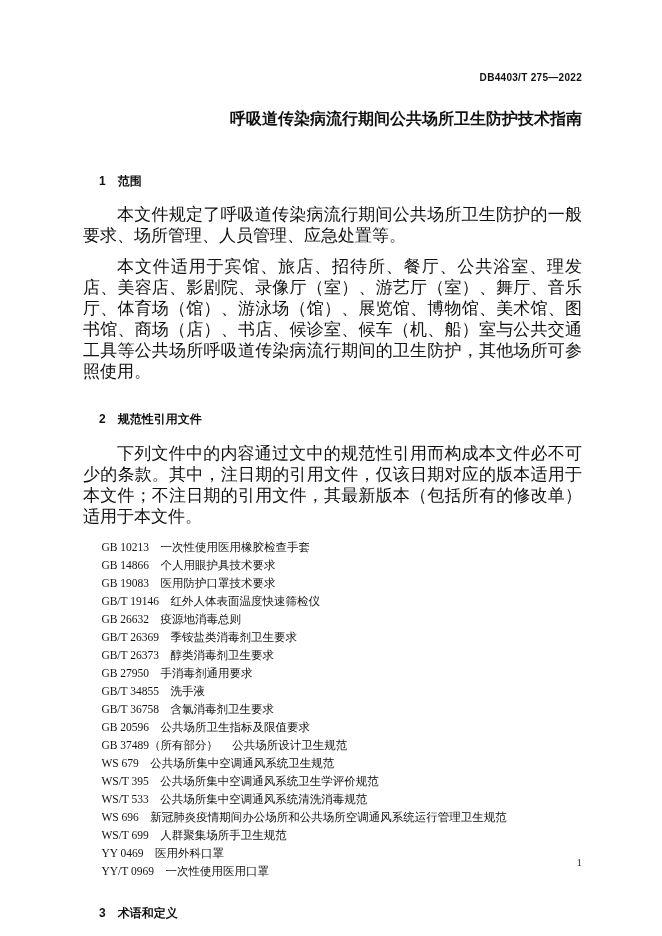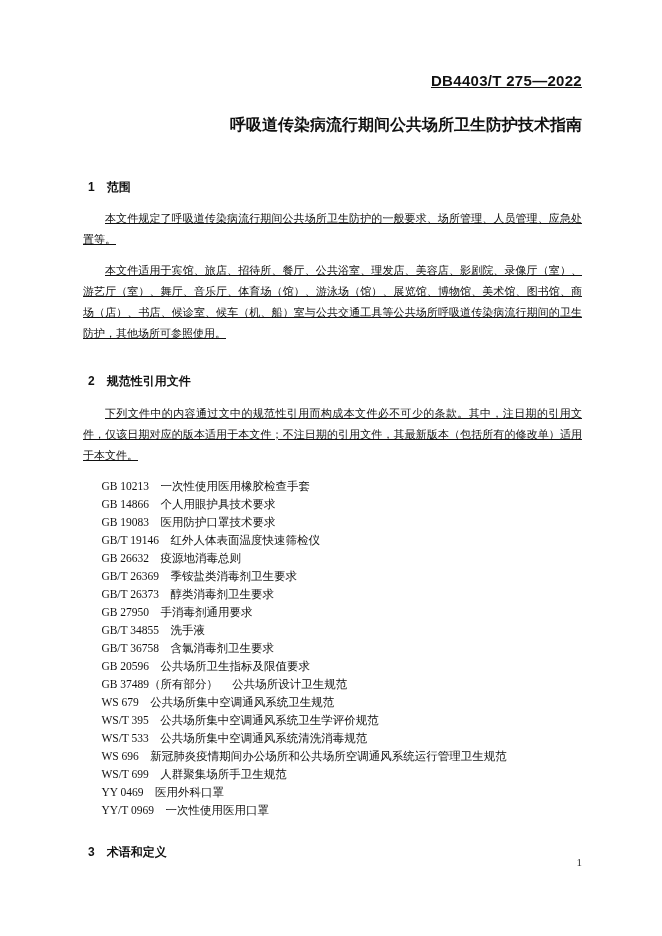--- a/index.html
+++ b/index.html
@@ -20,51 +20,49 @@
     .inner {
       position: absolute;
       left: 83px;
       right: 80px;
       top: 72px;
     }
     .doc-number {
       text-align: right;
       font-family: "Liberation Sans", "DejaVu Sans", sans-serif;
       font-weight: bold;
-      font-size: 15px;
+      font-size: 10px;
       letter-spacing: 0.3px;
-      text-decoration: underline;
     }
     .doc-title {
       margin: 26px 0 0 0;
       text-align: right;
       font-family: "Liberation Sans", "DejaVu Sans", sans-serif;
       font-weight: bold;
       font-size: 16px;
       line-height: 1.3;
     }
     .sec-heading {
-      margin: 5px;
+      margin: 16px;
       font-family: "Liberation Sans", "DejaVu Sans", sans-serif;
       font-weight: bold;
       font-size: 12px;
       line-height: 1.2;
     }
     .sec1-heading { margin-top: 44px; }
     .sec2-heading { margin-top: 30px; }
     .sec3-heading { margin-top: 26px; }
     .para {
       margin: 0;
       padding: 0;
-      font-size: 11px;
+      font-size: 17px;
       line-height: 21px;
       text-indent: 2em;
       text-align: justify;
       margin-top: 10px;
-      text-decoration: underline;
     }
     .first-para { margin-top: 14px; }
     .ref-list {
       margin-top: 11px;
       padding-left: 1.6em;
       font-size: 11.5px;
       line-height: 18px;
     }
     .ref-item {
       white-space: pre-wrap;

